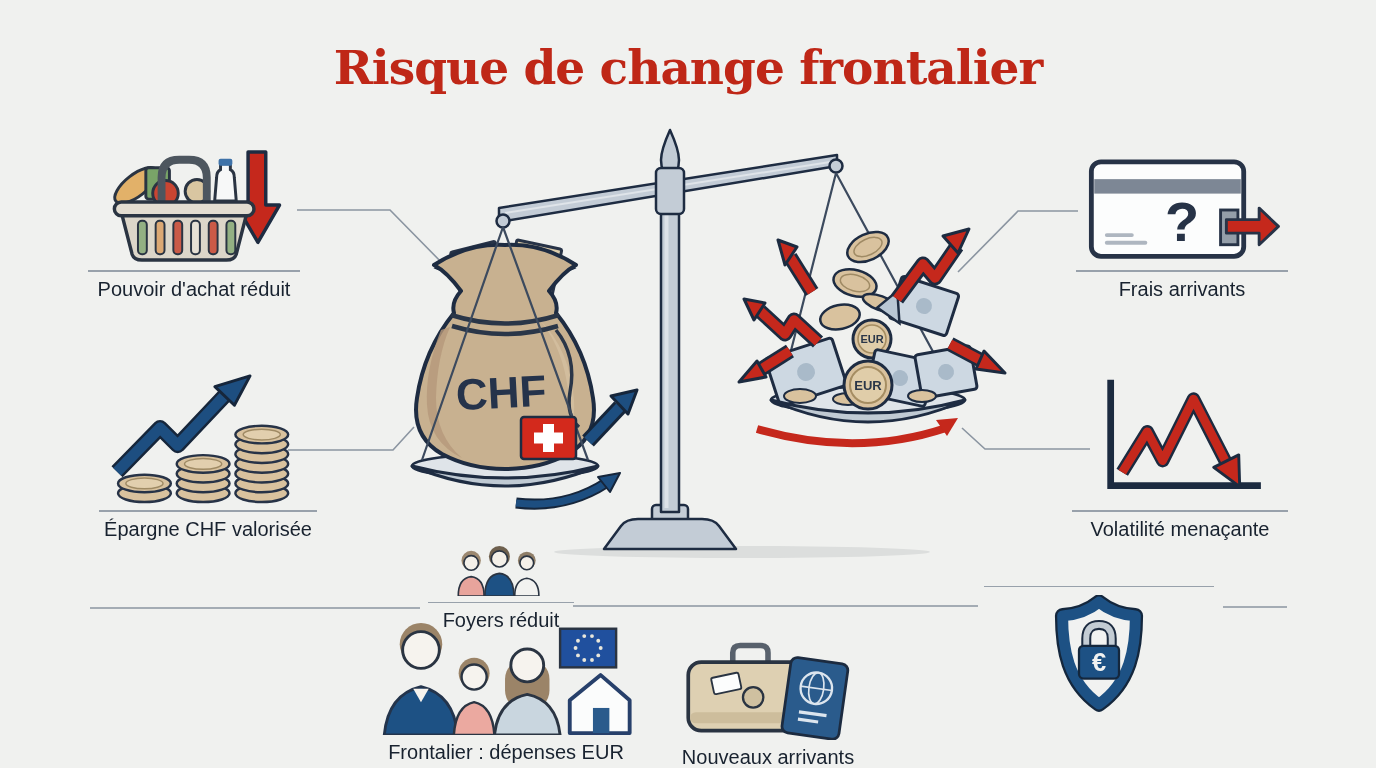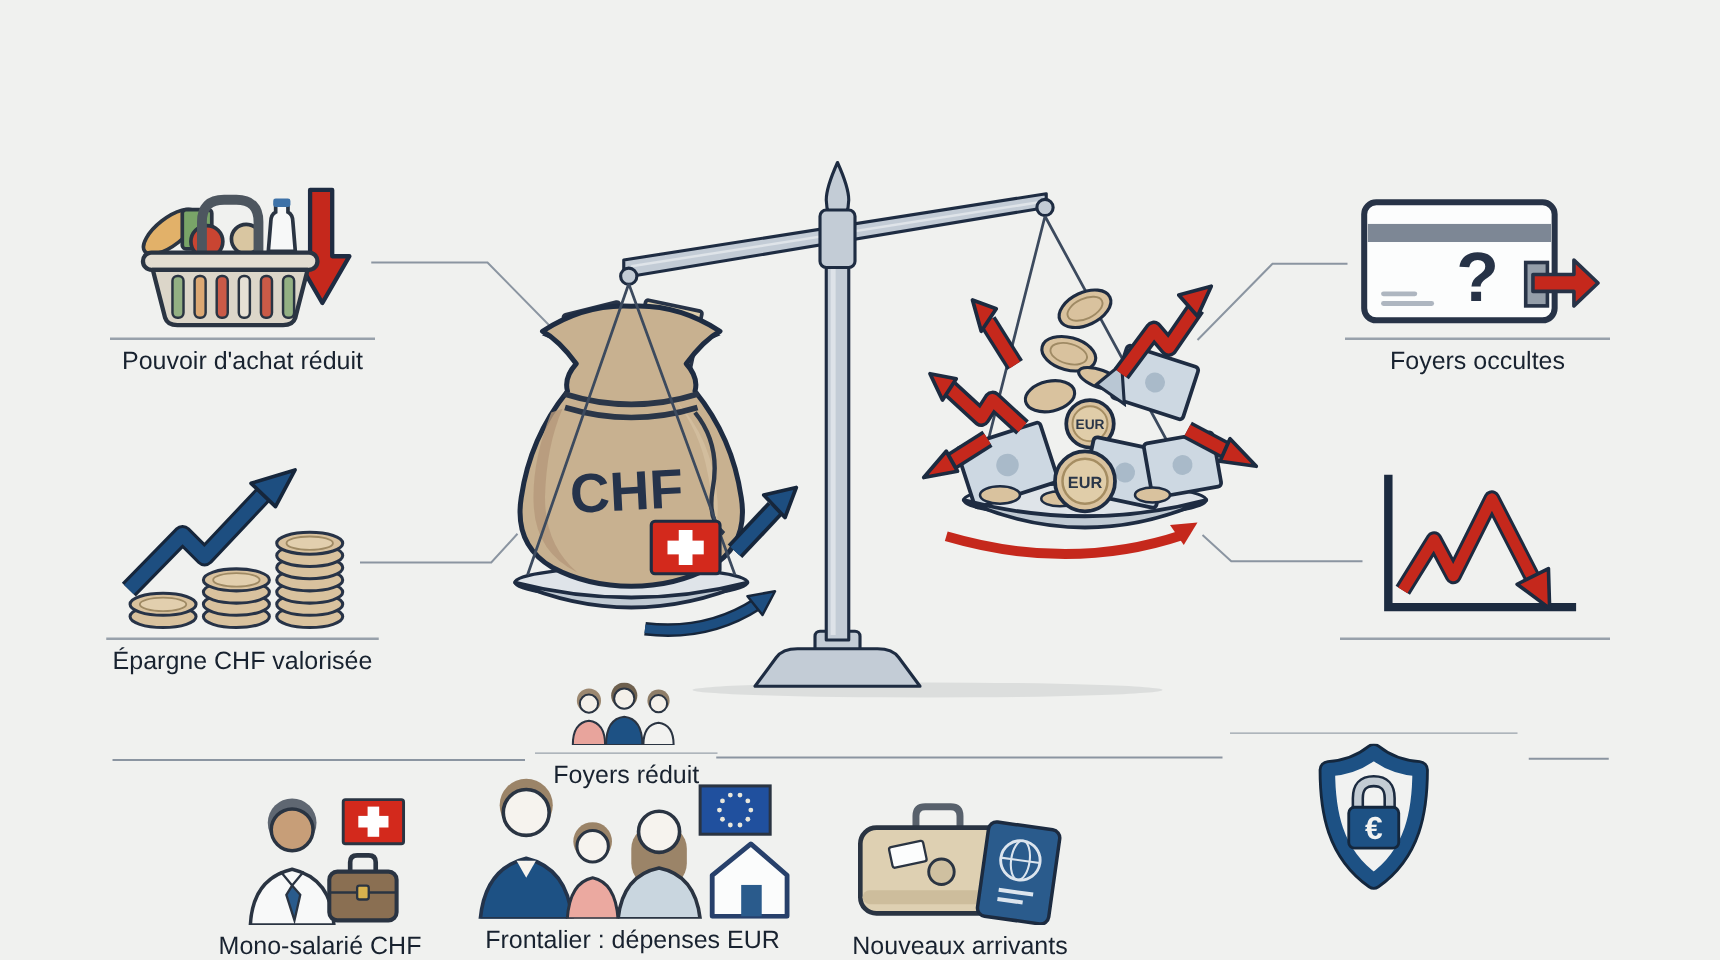--- a/index.html
+++ b/index.html
@@ -170,20 +170,21 @@
          <path d="M950,344 L982,361" stroke="#c5281c" stroke-width="9.5" fill="none"></path>
          <polygon points="1005,373 984,351 976,369" fill="#c5281c" stroke="#1c2b40" stroke-width="3" stroke-linejoin="round"></polygon>
         </g>
       <g>
           <path d="M757,429 Q856,458 946,428" stroke="#c5281c" stroke-width="8" fill="none"></path>
          <polygon points="958,418 936,420 947,436" fill="#c5281c"></polygon>
         </g>
     </g>
   </svg>
 
+  <div class="title">Risque de change frontalier</div>
 
   <div class="item" style="left:88px;top:148px;width:212px;">
     <div class="icon-box" style="height:116px;">
       <svg width="188" height="116" viewBox="0 0 190 118">
         <polygon points="150,4 168,4 168,58 182,58 160,96 138,58 150,58" fill="#c5281c" stroke="#1e2c42" stroke-width="3.5" stroke-linejoin="round"></polygon>
         <ellipse cx="36" cy="38" rx="26" ry="11" transform="rotate(-38 36 38)" fill="#e2b169" stroke="#2a3442" stroke-width="3"></ellipse>
         <rect x="46" y="20" width="24" height="32" rx="3" fill="#79a468" stroke="#2a3442" stroke-width="3"></rect>
         <circle cx="66" cy="46" r="13" fill="#c94532" stroke="#2a3442" stroke-width="3"></circle>
         <circle cx="98" cy="44" r="12" fill="#d9c6a1" stroke="#2a3442" stroke-width="3"></circle>
         <path d="M118,30 Q118,24 122,22 V16 H132 V22 Q136,24 136,30 L138,54 H116 Z" fill="#f7f8f8" stroke="#2a3442" stroke-width="3"></path>
@@ -198,21 +199,21 @@
           <rect x="92" y="74" width="9" height="34" rx="4" fill="#e6e0d4"></rect>
           <rect x="110" y="74" width="9" height="34" rx="4" fill="#ca5a47"></rect>
           <rect x="128" y="74" width="9" height="34" rx="4" fill="#93b083"></rect>
         </g>
       </svg>
     </div>
     <div class="sep"></div>
     <div class="label">Pouvoir d'achat réduit</div>
   </div>
 
-  <div class="item" style="left:85px;top:372px;width:218px;">
+  <div class="item" style="left:99px;top:372px;width:218px;">
     <div class="icon-box" style="height:132px;">
       <svg width="212" height="132" viewBox="0 0 210 135">
         <g>
           <path d="M12,102 L56,57 L74,75 L124,22" stroke="#16263b" stroke-width="16" fill="none" stroke-linejoin="round"></path>
           <path d="M12,102 L56,57 L74,75 L124,22" stroke="#1d4e80" stroke-width="11" fill="none" stroke-linejoin="round"></path>
           <polygon points="148,4 132,34 112,15" fill="#1d4e80" stroke="#16263b" stroke-width="3" stroke-linejoin="round"></polygon>
         </g>
         <g stroke="#273347" stroke-width="2.5" fill="#d9c29e">
           <ellipse cx="40" cy="124" rx="27" ry="9"></ellipse>
             <ellipse cx="40" cy="114" rx="27" ry="9"></ellipse>
@@ -245,33 +246,34 @@
         <rect x="6" y="6" width="158" height="98" rx="10" fill="#fcfdfd" stroke="#273347" stroke-width="5"></rect>
         <rect x="9" y="24" width="152" height="15" fill="#7d8795"></rect>
         <text x="100" y="88" text-anchor="middle" font-size="58" font-weight="bold" fill="#273347" font-family="Liberation Sans, sans-serif">?</text>
         <rect x="20" y="80" width="30" height="4" rx="2" fill="#aeb6c0"></rect>
         <rect x="20" y="88" width="44" height="4" rx="2" fill="#aeb6c0"></rect>
         <rect x="140" y="56" width="18" height="36" fill="#949ea9" stroke="#273347" stroke-width="3"></rect>
         <polygon points="146,66 180,66 180,54 200,73 180,92 180,80 146,80" fill="#c5281c" stroke="#273347" stroke-width="3" stroke-linejoin="round"></polygon>
       </svg>
     </div>
     <div class="sep"></div>
-    <div class="label">Foyers occultes</div>
+    <div class="label">Frais arrivants</div>
   </div>
 
   <div class="item" style="left:1072px;top:374px;width:216px;">
     <div class="icon-box" style="height:130px;">
       <svg width="200" height="130" viewBox="0 0 200 135">
         <path d="M28,6 V116 H184" stroke="#1c2b40" stroke-width="7" fill="none"></path>
         <path d="M40,102 L66,60 L82,90 L114,26 L152,100" stroke="#1c2b40" stroke-width="14" fill="none" stroke-linejoin="round"></path>
         <path d="M40,102 L66,60 L82,90 L114,26 L152,100" stroke="#c5281c" stroke-width="9" fill="none" stroke-linejoin="round"></path>
         <polygon points="162,117 135,97 161,84" fill="#c5281c" stroke="#1c2b40" stroke-width="3" stroke-linejoin="round"></polygon>
       </svg>
     </div>
     <div class="sep"></div>
+    <div class="label">Volatilité menaçante</div>
   </div>
 
   <div class="item" style="left:428px;top:546px;width:146px;">
     <div class="icon-box" style="height:50px;">
       <svg width="110" height="50" viewBox="0 0 130 62">
         <circle cx="63" cy="13" r="13" fill="#6e604e"></circle>
         <circle cx="28" cy="18" r="12" fill="#9c8870"></circle>
         <circle cx="97" cy="18" r="11" fill="#8f7e68"></circle>
         <circle cx="28" cy="21" r="9" fill="#f4f0e9" stroke="#2a3442" stroke-width="2"></circle>
         <circle cx="63" cy="16" r="10" fill="#f4f0e9" stroke="#2a3442" stroke-width="2"></circle>
@@ -292,39 +294,20 @@
         <path d="M55,7 C66,16 80,21 95,22 C95,58 89,95 55,119 C21,95 15,58 15,22 C30,21 44,16 55,7 Z" fill="none" stroke="#14273d" stroke-width="17" stroke-linejoin="round"></path>
         <path d="M55,7 C66,16 80,21 95,22 C95,58 89,95 55,119 C21,95 15,58 15,22 C30,21 44,16 55,7 Z" fill="#f1f2f1" stroke="#1d5184" stroke-width="12" stroke-linejoin="round"></path>
         <path d="M41,58 V47 Q41,32 55,32 Q69,32 69,47 V58" fill="none" stroke="#1c2b40" stroke-width="11"></path>
         <path d="M41,58 V47 Q41,32 55,32 Q69,32 69,47 V58" fill="none" stroke="#c3ccd4" stroke-width="6.5"></path>
         <rect x="33" y="55" width="44" height="36" rx="5" fill="#1d5184" stroke="#14273d" stroke-width="2.5"></rect>
         <text x="55" y="83" text-anchor="middle" font-size="28" font-weight="bold" fill="#f1f2f1">€</text>
       </svg>
     </div>
   </div>
 
-  <div class="item" style="left:158px;top:636px;width:196px;">
-    <div class="icon-box" style="height:104px;">
-      <svg width="160" height="104" viewBox="0 0 160 112">
-        <rect x="100" y="4" width="52" height="38" rx="2" fill="#d3291c" stroke="#2a3442" stroke-width="2.5"></rect>
-        <rect x="121" y="10" width="10" height="26" fill="#ffffff"></rect>
-        <rect x="113" y="18" width="26" height="10" fill="#ffffff"></rect>
-        <circle cx="56" cy="24" r="21" fill="#5f6772"></circle>
-        <circle cx="56" cy="30" r="18" fill="#c79e78" stroke="#2a3442" stroke-width="3"></circle>
-        <path d="M20,112 Q22,72 56,64 Q90,72 92,112 Z" fill="#f8f9f9" stroke="#2a3442" stroke-width="3"></path>
-        <path d="M46,66 L56,78 L66,66" fill="none" stroke="#2a3442" stroke-width="2"></path>
-        <polygon points="56,78 63,86 58,108 51,86" fill="#2a5b8c" stroke="#2a3442" stroke-width="2"></polygon>
-        <path d="M106,66 V58 Q106,52 112,52 H122 Q128,52 128,58 V66" fill="none" stroke="#2a3442" stroke-width="4"></path>
-        <rect x="88" y="66" width="58" height="42" rx="7" fill="#8a6f52" stroke="#2a3442" stroke-width="3.5"></rect>
-        <path d="M88,84 H146" stroke="#2a3442" stroke-width="2"></path>
-        <rect x="112" y="78" width="10" height="12" rx="2" fill="#d8b24e" stroke="#2a3442" stroke-width="2"></rect>
-      </svg>
-    </div>
-    <div class="label">Mono-salarié CHF</div>
-  </div>
 
   <div class="item" style="left:375px;top:621px;width:262px;">
     <div class="icon-box" style="height:114px;">
       <svg width="256" height="114" viewBox="0 0 260 118">
         <path d="M196,116 V82 L228,56 L258,82 V116 Z" fill="#fbfcfc" stroke="#27406b" stroke-width="4" stroke-linejoin="round"></path>
         <rect x="220" y="90" width="17" height="26" fill="#2a5b8c"></rect>
         <rect x="129" y="40" width="46" height="52" rx="20" fill="#9b8468"></rect>
         <path d="M118,118 Q122,82 152,76 Q182,82 186,118 Z" fill="#c9d6df" stroke="#2a3442" stroke-width="3"></path>
         <circle cx="152" cy="46" r="17" fill="#f6f3ee" stroke="#2a3442" stroke-width="3"></circle>
         <circle cx="42" cy="24" r="22" fill="#9b8468"></circle>

